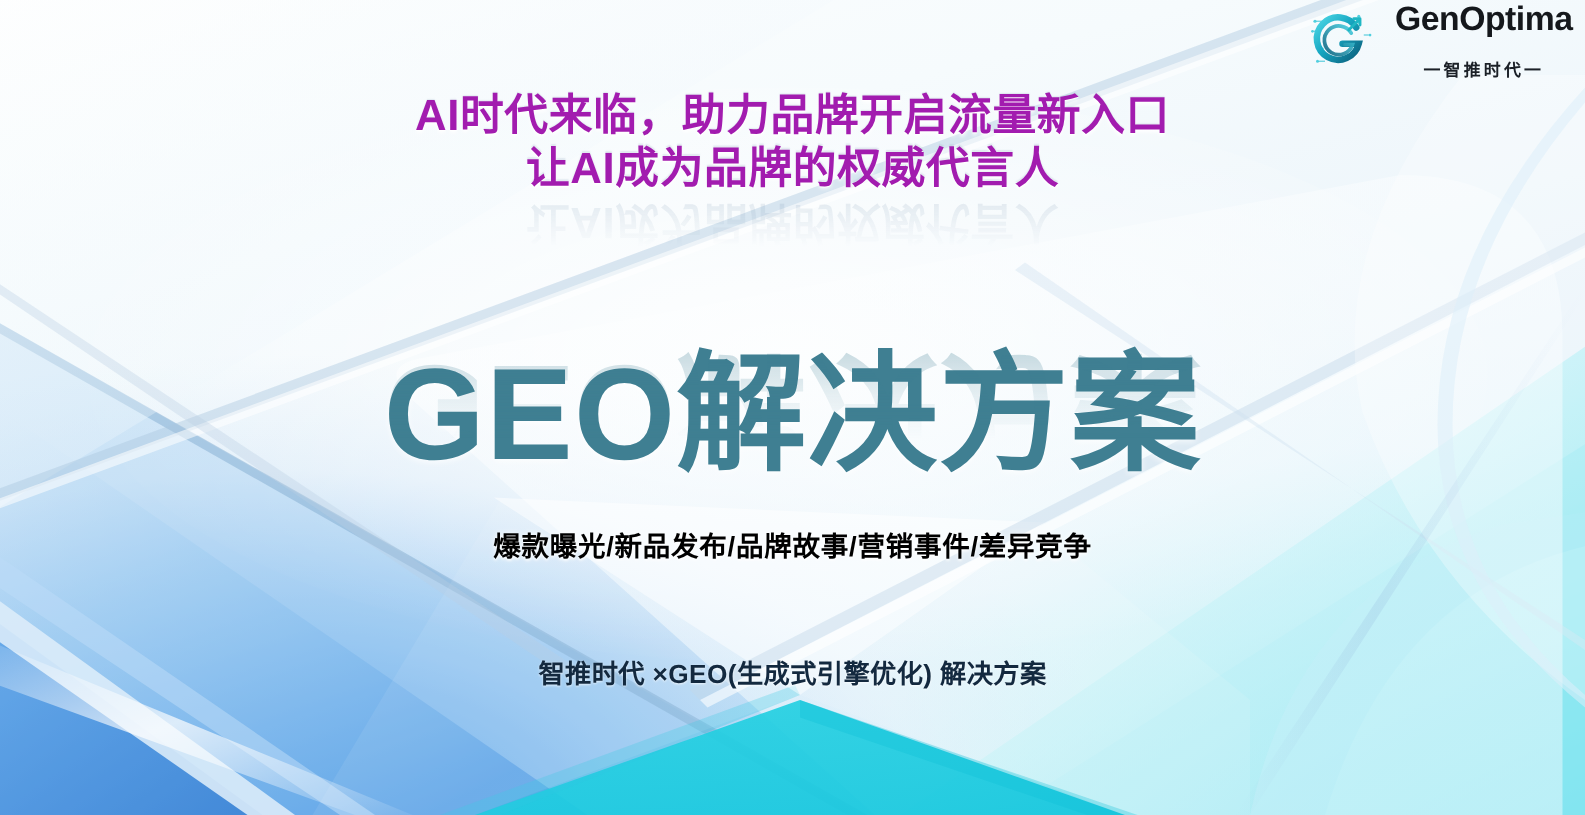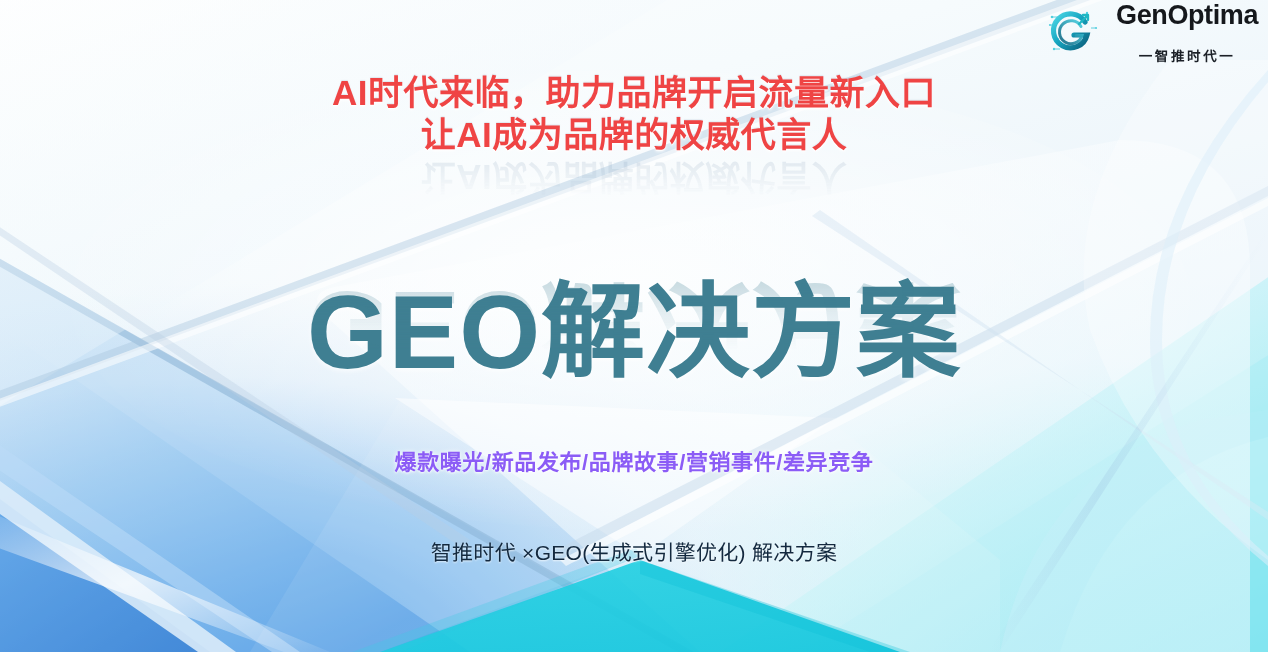--- a/index.html
+++ b/index.html
@@ -83,21 +83,21 @@
     position: absolute;
     top: 72px;
     left: 0;
     width: 100%;
     text-align: center;
     z-index: 30;
   }
   .headline-line {
     font-size: 35px;
     font-weight: bold;
-    color: #ef4444;
+    color: #a21caf;
     letter-spacing: 0.5px;
     line-height: 1.20;
     white-space: nowrap;
     text-shadow:
       0 1px 0 rgba(255,255,255,0.95),
       0 2px 3px rgba(255,255,255,0.85),
       0 -1px 1px rgba(120,150,180,0.18);
   }
   .headline-reflect {
     position: absolute;
@@ -155,39 +155,38 @@
 
   
   .keywords {
     position: absolute;
     top: 419px;
     left: 0;
     width: 100%;
     text-align: center;
     font-size: 22px;
     font-weight: bold;
-    color: #8b5cf6;
+    color: #000000;
     letter-spacing: 0.6px;
     white-space: nowrap;
     z-index: 30;
     text-shadow:
       0 0 5px rgba(255,255,255,0.9),
       0 1px 2px rgba(255,255,255,0.8);
-    margin-top: 25px;
   }
 
   
   .footer-line {
     position: absolute;
-    top: 536px;
+    top: 522px;
     left: 0;
     width: 100%;
     text-align: center;
     font-size: 21px;
-    font-weight: normal;
+    font-weight: bold;
     color: #13293f;
     letter-spacing: 0.3px;
     white-space: nowrap;
     z-index: 30;
     text-shadow: 0 1px 2px rgba(255,255,255,0.75);
   }
 </style>
 </head>
 <body>
 

